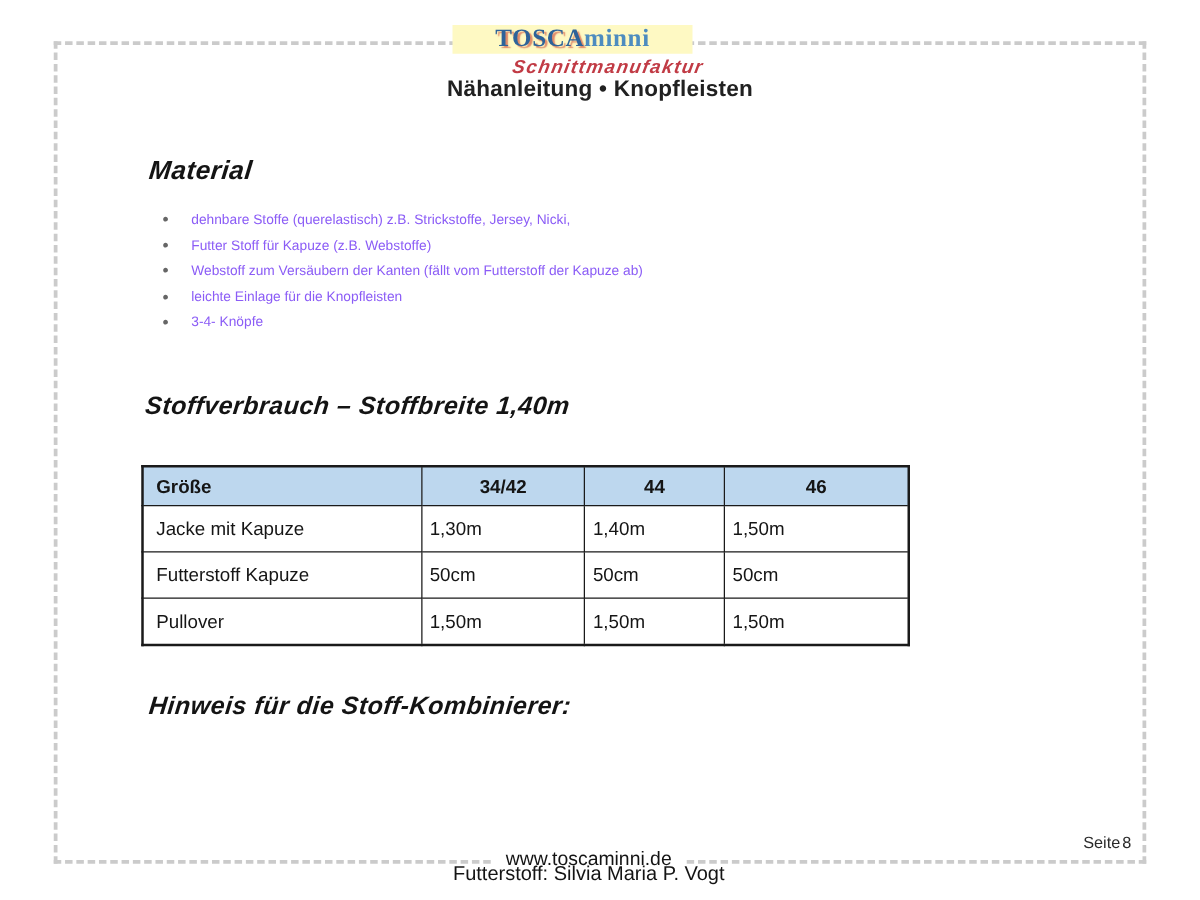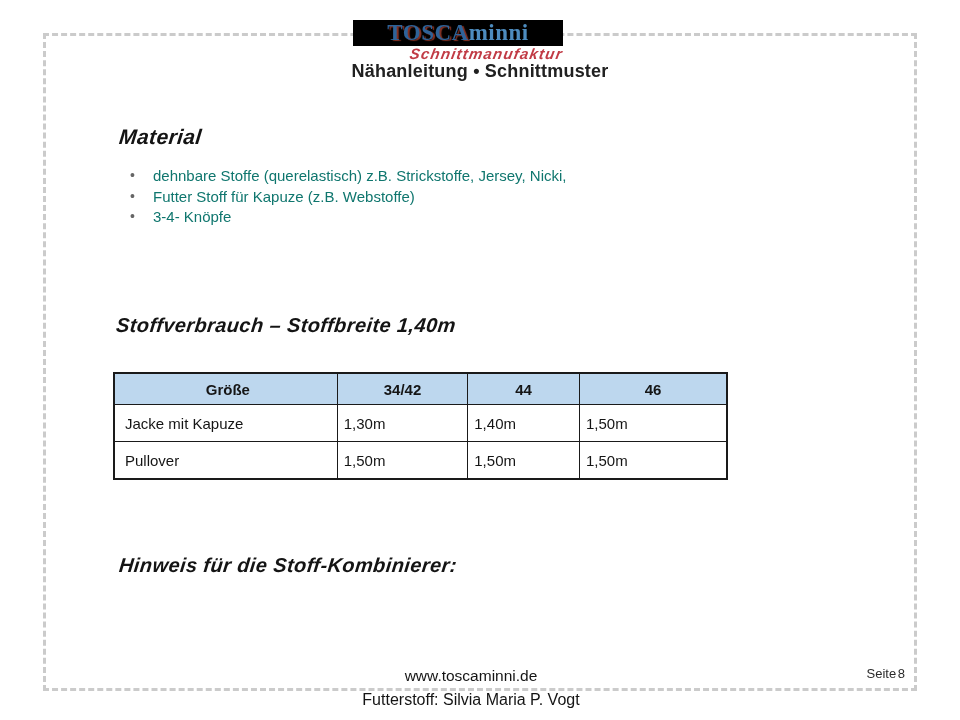--- a/index.html
+++ b/index.html
@@ -9,23 +9,23 @@
   }
   
   .frame{
     position:absolute;left:43px;top:33px;width:874px;height:658px;
     box-sizing:border-box;border:3px dashed #cbcbcb;z-index:1;
   }
   
   .center-line{position:absolute;left:0;width:100%;text-align:center;z-index:2;}
   .logo-line{top:20px;}
   .logo-box{
-    display:inline-block;position:relative;left:-22px;background:#000000;padding:0 34px;
+    display:inline-block;position:relative;left:-22px;background:#fef9c3;padding:0 34px;
     font-family:"Liberation Serif","DejaVu Serif",serif;font-weight:bold;
-    font-size:23px;line-height:1.15;letter-spacing:.5px;
+    font-size:20px;line-height:1.15;letter-spacing:.5px;
   }
   .brand-primary{color:#2e6399;text-shadow:2px 1px 1px rgba(206,77,56,.65);}
   .brand-secondary{color:#4d8cbf;}
   .tagline-line{top:45px;}
   .tagline{
     display:inline-block;position:relative;left:6px;transform:skewX(-10deg);
     color:#c13b45;font-style:italic;font-weight:700;font-size:15px;letter-spacing:1.2px;
   }
   .subtitle-line{top:61px;}
   .subtitle{font-size:18px;font-weight:bold;color:#212121;letter-spacing:.2px;}
@@ -36,72 +36,74 @@
   }
   .material-heading{left:118px;top:125px;font-size:21px;}
   .usage-heading{left:115px;top:314px;font-size:20px;}
   .note-heading{left:118px;top:554px;font-size:20px;}
   
   .material-list{
     position:absolute;left:128px;top:166px;width:620px;z-index:2;
     list-style:none;margin:0;padding:0;
   }
   .material-list li{
-    position:relative;padding-left:25px;font-size:15px;line-height:20.5px;color:#0f766e;
+    position:relative;padding-left:25px;font-size:11px;line-height:20.5px;color:#8b5cf6;
   }
   .bullet{position:absolute;left:2px;top:-1px;color:#666;}
   .bullet::before{content:"•";font-size:14px;}
   
   .fabric-table{
     position:absolute;left:113px;top:372px;width:615px;z-index:2;
     border-collapse:collapse;font-size:15px;color:#151515;
   }
   .fabric-table{border:2px solid #1a1a1a;}
   .fabric-table th,.fabric-table td{border:1px solid #1a1a1a;padding:0 6px;}
   .fabric-table thead th{
     background:#bdd7ee;height:30px;font-weight:bold;text-align:center;
   }
-  .fabric-table thead th:first-child{text-align:center;padding-left:10px;}
+  .fabric-table thead th:first-child{text-align:left;padding-left:10px;}
   .fabric-table tbody td{height:36px;background:#ffffff;}
   .fabric-table tbody td:first-child{text-align:left;padding-left:10px;}
   
   .note-text{position:absolute;left:122px;top:595px;width:620px;z-index:2;font-size:15px;color:#1c1c1c;}
   
   .page-number{
     position:absolute;right:55px;top:666px;z-index:2;font-size:13px;color:#2b2b2b;word-spacing:-2px;
   }
   .website-line{top:667px;}
   .website{
     display:inline-block;position:relative;left:-9px;background:#ffffff;
-    padding:0 12px;font-size:15.5px;color:#141414;
+    padding:0 12px;font-size:15.5px;color:#141414;margin-top:12px;
   }
   .designer-line{top:691px;}
   .designer{display:inline-block;position:relative;left:-9px;font-size:16px;color:#141414;}
 </style>
 </head>
 <body>
 
 <div class="page">
 
   <div class="frame"></div>
 
   <div class="center-line logo-line">
     <span class="logo-box"><span class="brand-primary">TOSCA</span><span class="brand-secondary">minni</span></span>
   </div>
   <div class="center-line tagline-line">
     <span class="tagline">Schnittmanufaktur</span>
   </div>
   <div class="center-line subtitle-line">
-    <span class="subtitle">Nähanleitung • Schnittmuster</span>
+    <span class="subtitle">Nähanleitung • Knopfleisten</span>
   </div>
 
   <div class="script-heading material-heading">Material</div>
   <ul class="material-list">
     <li><span class="bullet"></span><span>dehnbare Stoffe (querelastisch) z.B. Strickstoffe, Jersey, Nicki,</span></li>
     <li><span class="bullet"></span><span>Futter Stoff für Kapuze (z.B. Webstoffe)</span></li>
+    <li><span class="bullet"></span><span>Webstoff zum Versäubern der Kanten (fällt vom Futterstoff der Kapuze ab)</span></li>
+    <li><span class="bullet"></span><span>leichte Einlage für die Knopfleisten</span></li>
     <li><span class="bullet"></span><span>3-4- Knöpfe</span></li>
   </ul>
 
   <div class="script-heading usage-heading">Stoffverbrauch – Stoffbreite 1,40m</div>
 
   <table class="fabric-table">
     <colgroup>
       <col style="width:224px">
         <col style="width:131px">
         <col style="width:112px">
@@ -116,20 +118,26 @@
       </tr>
     </thead>
     <tbody>
       <tr>
         <td>Jacke mit Kapuze</td>
         <td>1,30m</td>
         <td>1,40m</td>
         <td>1,50m</td>
       </tr>
       <tr>
+        <td>Futterstoff Kapuze</td>
+        <td>50cm</td>
+        <td>50cm</td>
+        <td>50cm</td>
+      </tr>
+      <tr>
         <td>Pullover</td>
         <td>1,50m</td>
         <td>1,50m</td>
         <td>1,50m</td>
       </tr>
     </tbody>
   </table>
 
   <div class="script-heading note-heading">Hinweis für die Stoff-Kombinierer:</div>
 

